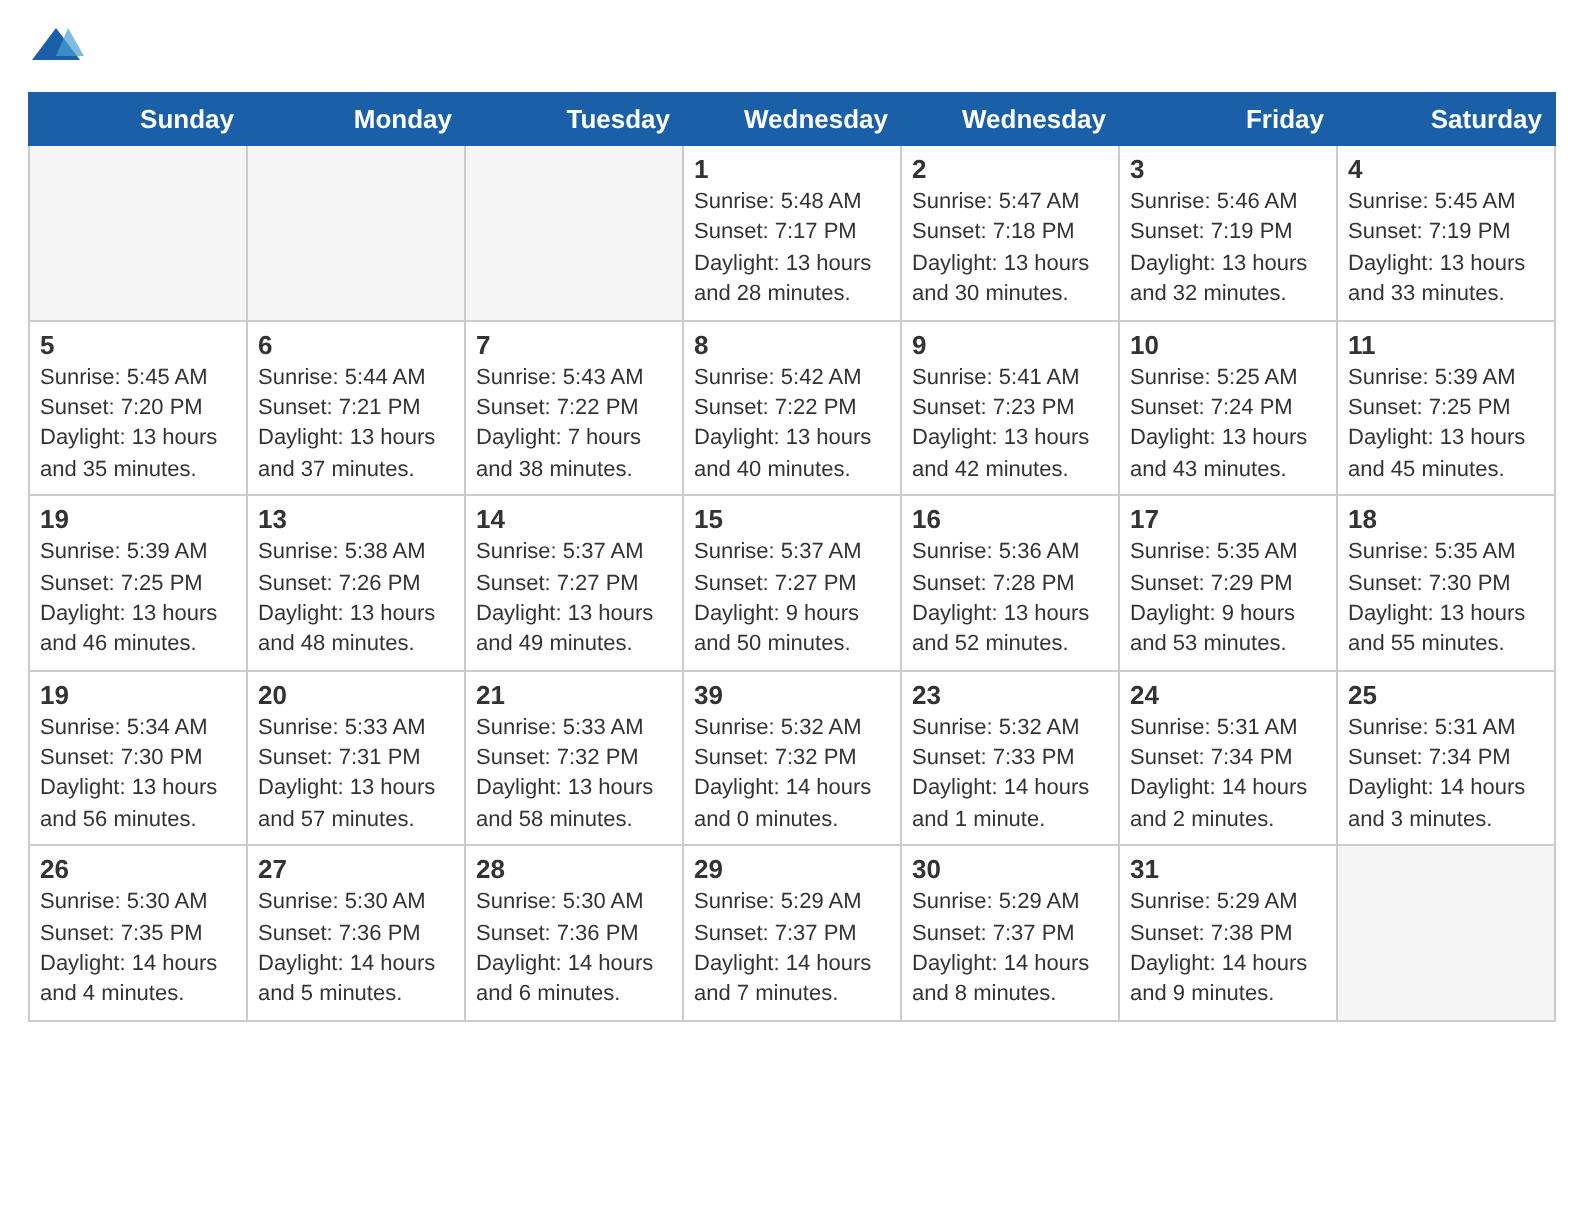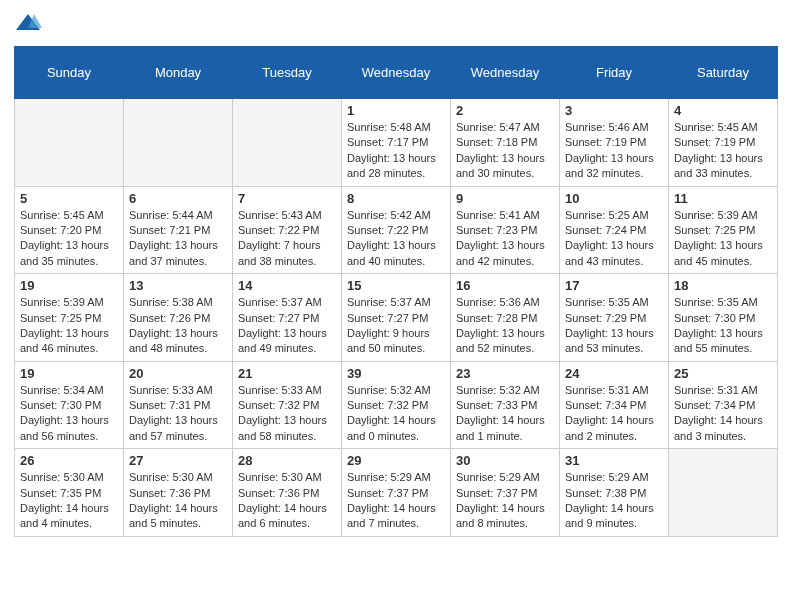--- a/index.html
+++ b/index.html
@@ -58,24 +58,24 @@
       font-size: 16px;
       color: #555;
     }
     .calendar {
       width: 100%;
       border-collapse: collapse;
     }
     .calendar th {
       background-color: #1a5fa8;
       color: white;
-      text-align: center;
-      padding: 18px 6px;
+      text-align: right;
+      padding: 5px 6px;
       font-size: 13px;
-      font-weight: normal;
+      font-weight: bold;
       border: 1px solid #1a5fa8;
     }
     .calendar td {
       border: 1px solid #ccc;
       vertical-align: top;
       padding: 4px 5px;
       width: calc(100% / 7);
       height: 82px;
       background: #fff;
     }
@@ -269,21 +269,21 @@
           <span>Sunrise: 5:36 AM</span><br>
           <span>Sunset: 7:28 PM</span><br>
           <span>Daylight: 13 hours and 52 minutes.</span>
         </div>
       </td>
           <td>
         <div class="day-number">17</div>
         <div class="day-info">
           <span>Sunrise: 5:35 AM</span><br>
           <span>Sunset: 7:29 PM</span><br>
-          <span>Daylight: 13 hours and 53 minutes.</span>
+          <span>Daylight: 9 hours and 53 minutes.</span>
         </div>
       </td>
           <td>
         <div class="day-number">18</div>
         <div class="day-info">
           <span>Sunrise: 5:35 AM</span><br>
           <span>Sunset: 7:30 PM</span><br>
           <span>Daylight: 13 hours and 55 minutes.</span>
         </div>
       </td>

